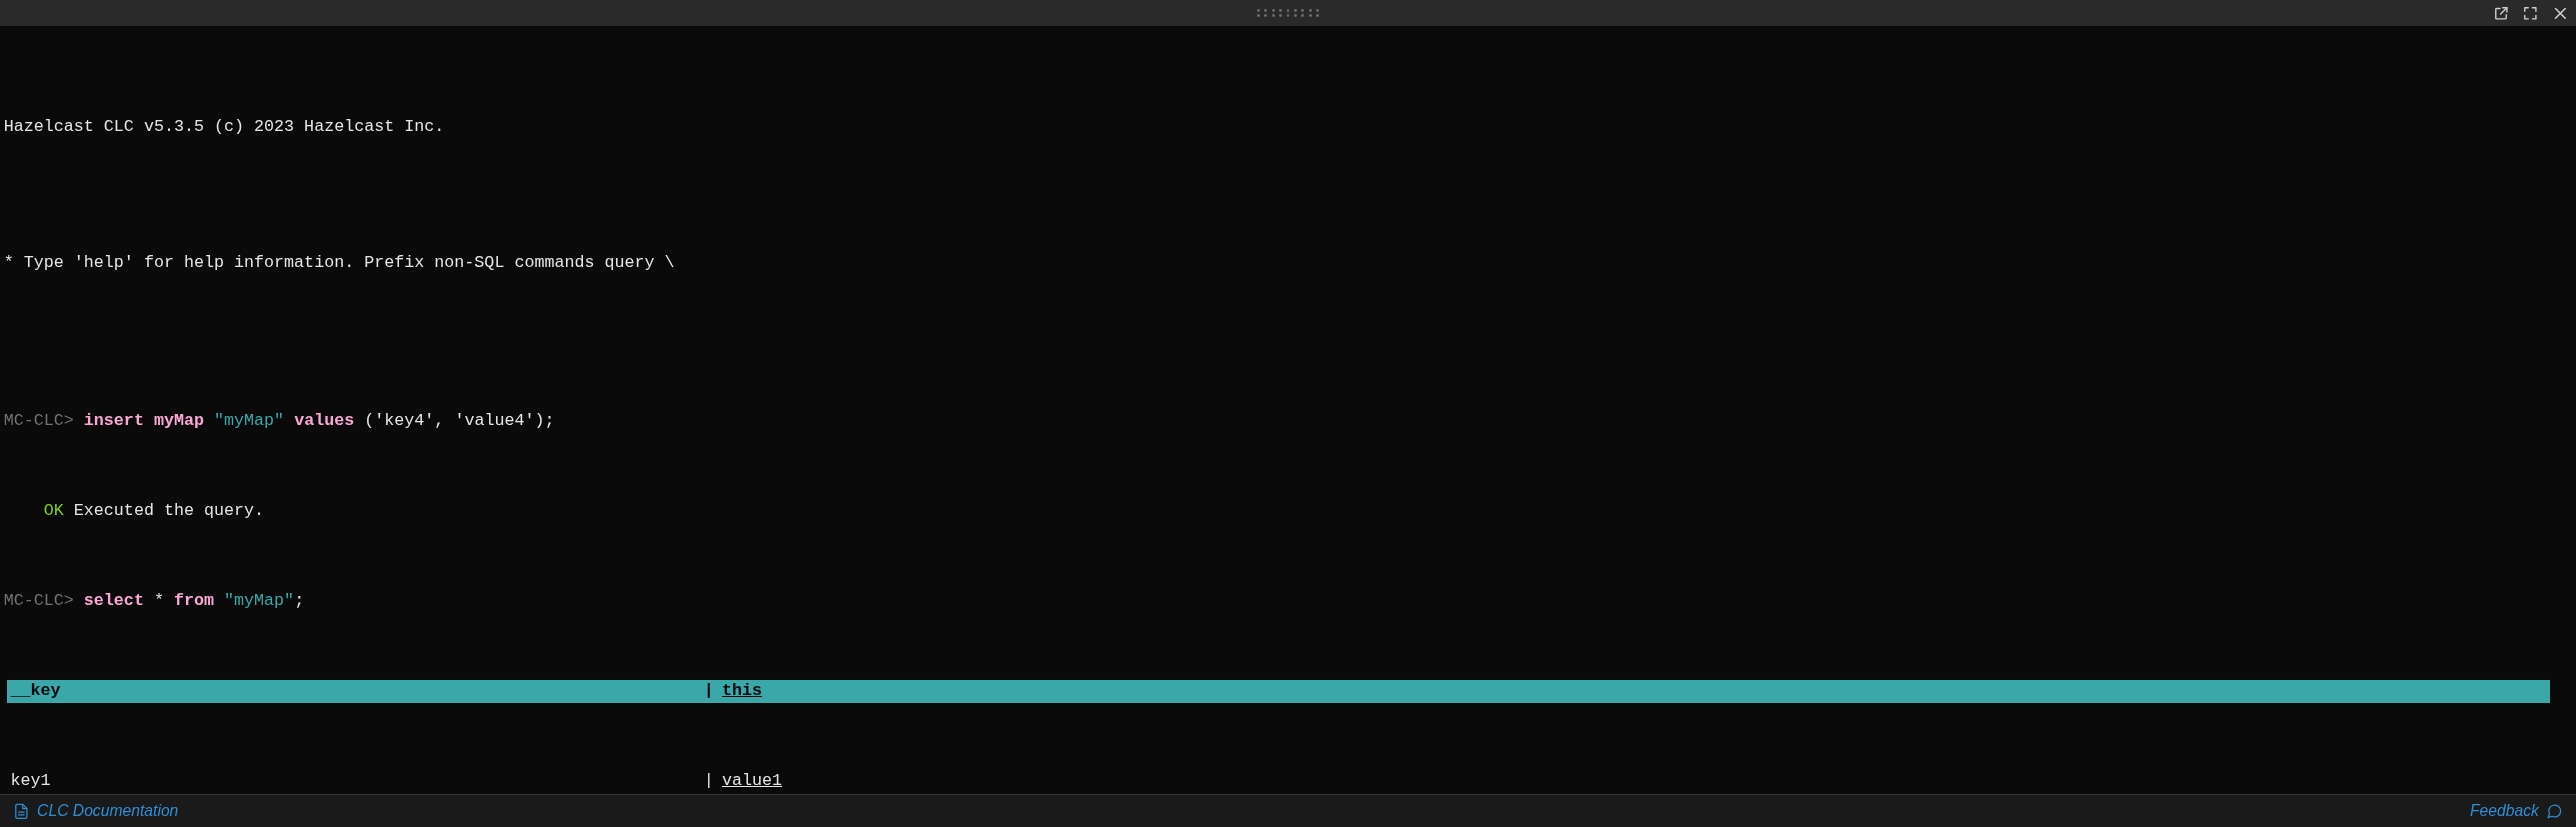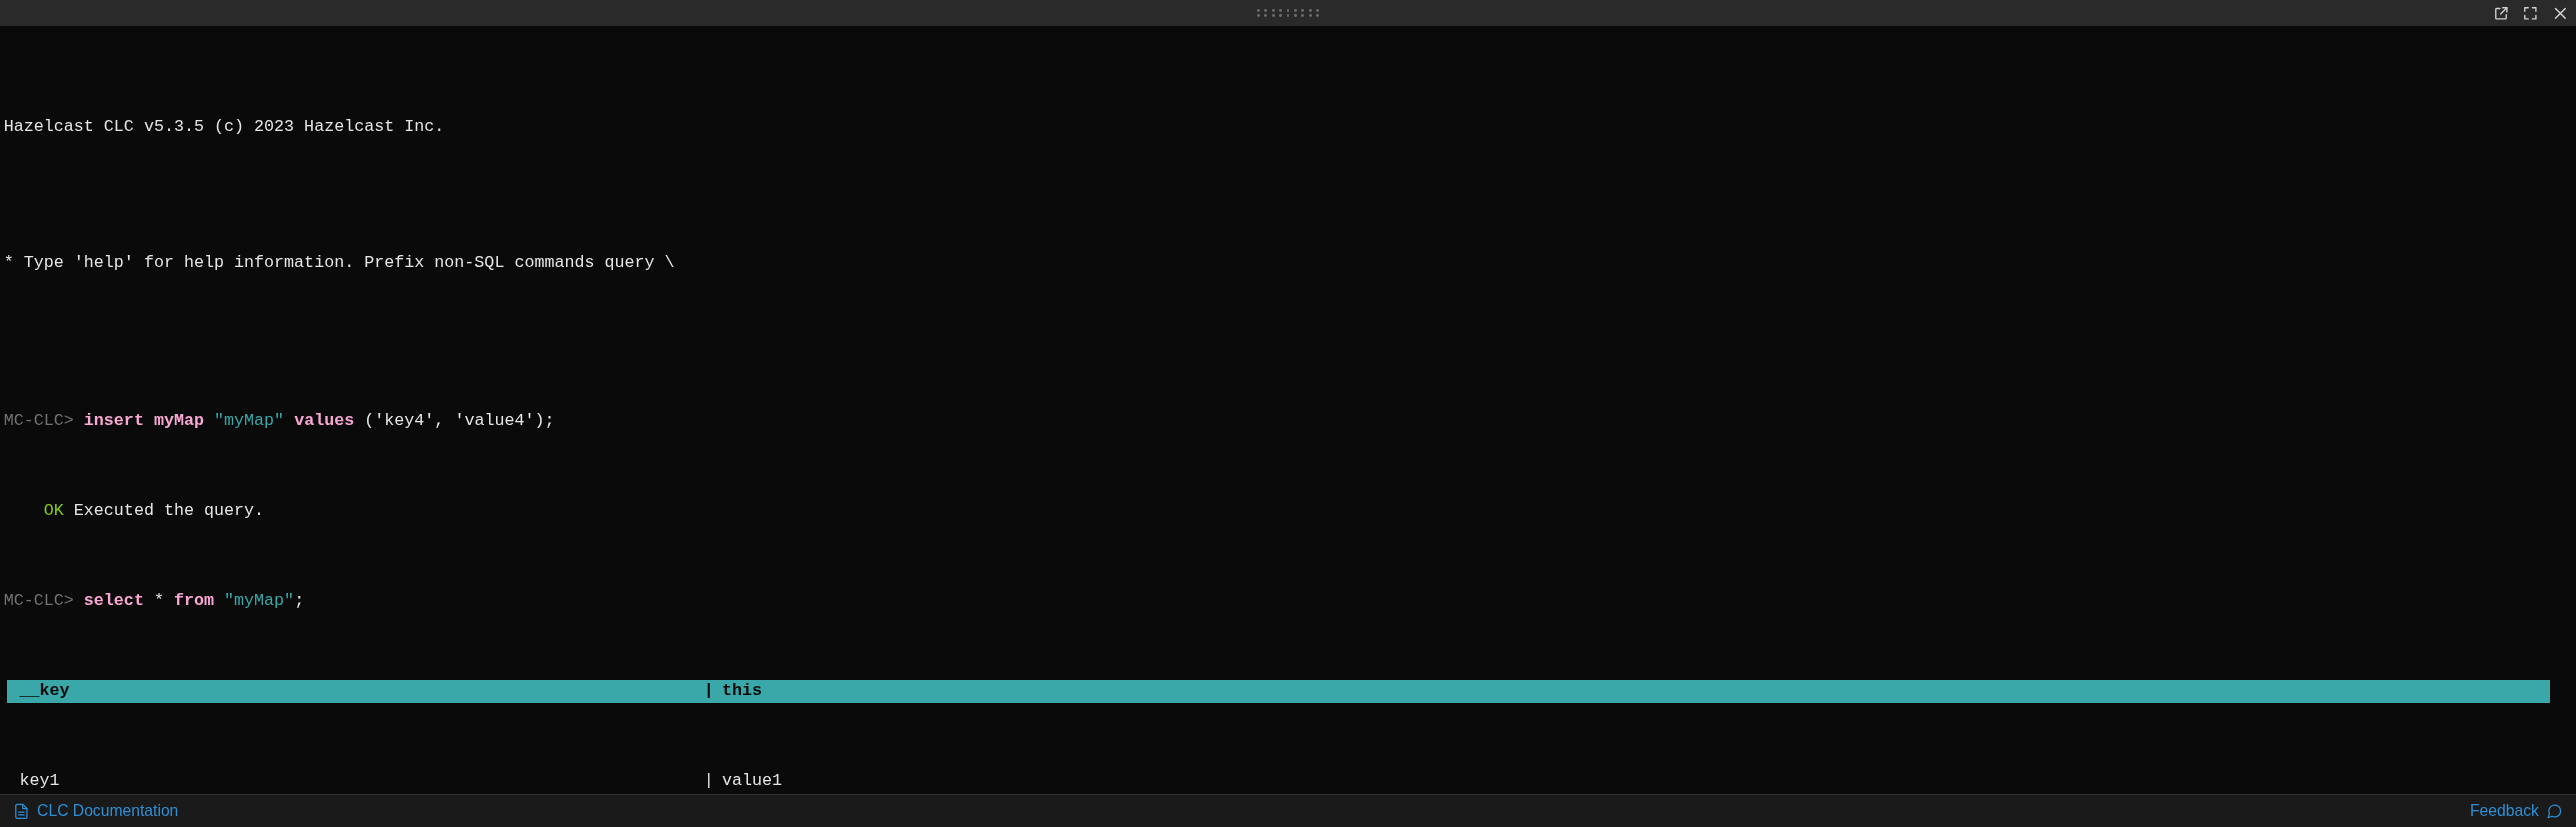--- a/index.html
+++ b/index.html
@@ -81,48 +81,50 @@
     width: 99%;
     margin-left: 3.7px;
   }
   .table-row {
     display: flex;
     width: 99%;
     margin-left: 3.7px;
   }
   .col-key {
     flex: 0 0 694px;
-    padding-left: 12px;
+    padding-left: 3px;
   }
   .col-sep {
     flex: 0 0 15px;
     text-align: center;
   }
   .col-this {
     flex: 1;
     padding-left: 5.6px;
+    text-decoration: underline;
   }
   .footer {
     height: 33px;
     background: #1a1a1a;
     border-top: 0.9px solid #333;
     display: flex;
     align-items: center;
     justify-content: space-between;
     padding: 0 13px;
     font-family: -apple-system, BlinkMacSystemFont, "Segoe UI", sans-serif;
     font-size: 15.7px;
     flex-shrink: 0;
   }
   .footer-left, .footer-right {
     display: flex;
     align-items: center;
     gap: 7.4px;
     color: #2f8fd6;
     cursor: pointer;
+    font-style: italic;
   }
   .footer-left svg, .footer-right svg { display: block; }
 </style>
 </head>
 <body>
 
 <div class="window">
 
   <div class="titlebar">
     <div class="drag-dots">

